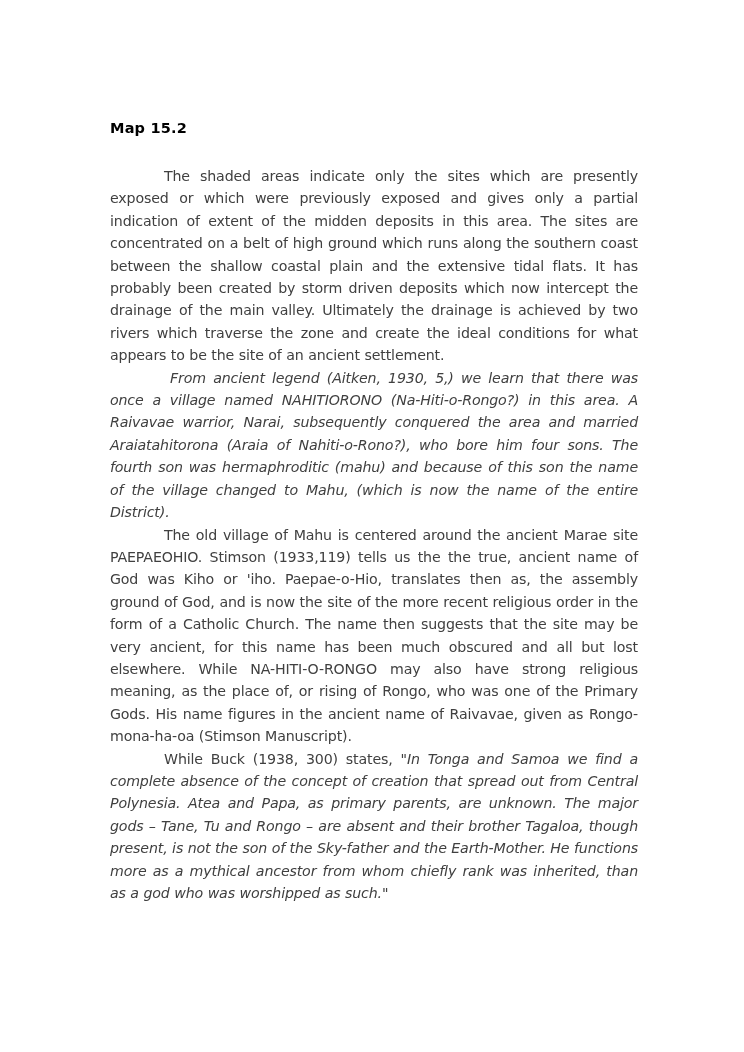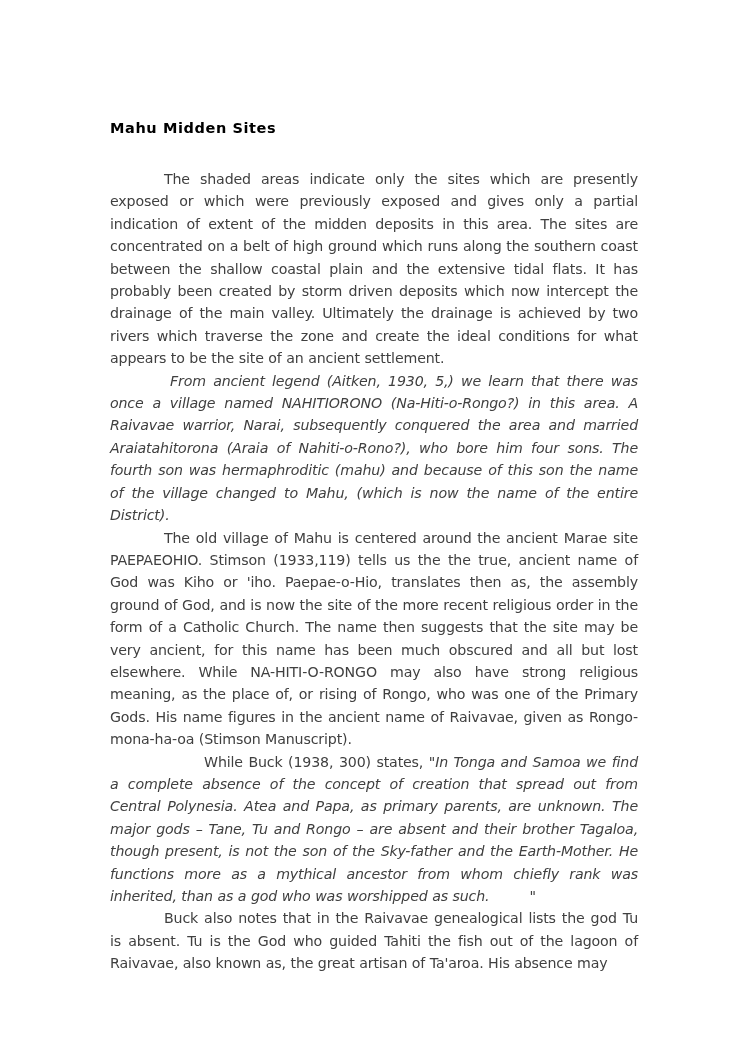--- a/index.html
+++ b/index.html
@@ -52,40 +52,38 @@
     text-indent: 54px;
     letter-spacing: -0.15px;
     word-spacing: 0.2px;
     -webkit-font-smoothing: none;
   }
   p.body-para.quote {
     font-style: italic;
   }
   p.body-para .roman {
     font-style: normal;
-    margin-left: 40px;
   }
   p.body-para.tight-indent {
     text-indent: 60px;
     font-style: italic;
   }
 </style>
 </head>
 <body>
 
 <div class="page">
   <div class="content">
 
+    <div class="heading-map">Map 15.2</div>
 
-    <div class="heading-title">Mahu Midden Sites</div>
 
     <p class="body-para">The shaded areas indicate only the sites which are presently exposed or which were previously exposed and gives only a partial indication of extent of the midden deposits in this area. The sites are concentrated on a belt of high ground which runs along the southern coast between the shallow coastal plain and the extensive tidal flats.  It has probably been created by storm driven deposits which now intercept the drainage of the main valley.   Ultimately the drainage is achieved by two rivers which traverse the zone and create the ideal conditions for what appears to be the site of an ancient settlement.</p>
 
     <p class="body-para tight-indent">From ancient legend (Aitken, 1930, 5,) we learn that there was once a village named NAHITIORONO (Na-Hiti-o-Rongo?) in this area.   A Raivavae warrior, Narai, subsequently conquered the area and married Araiatahitorona (Araia of Nahiti-o-Rono?), who bore him four sons.  The fourth son was  hermaphroditic (mahu) and because of this son the name of the village changed to Mahu, (which is now the name of the entire District).</p>
 
     <p class="body-para">The old village of Mahu is centered around the ancient Marae site PAEPAEOHIO.  Stimson (1933,119) tells us the the true, ancient name of God was Kiho or 'iho.   Paepae-o-Hio, translates then as, the assembly ground of God, and is now the site of the more recent religious order in the form of a Catholic Church. The name then suggests that the site may be very ancient, for this name has been much obscured and all but lost elsewhere.   While NA-HITI-O-RONGO may also have strong religious meaning, as the place of, or rising of Rongo, who was one of the Primary Gods.   His name figures in the ancient name of Raivavae, given as Rongo-mona-ha-oa (Stimson Manuscript).</p>
 
     <p class="body-para quote"><span class="roman">While Buck (1938, 300) states, "</span><span>In Tonga and Samoa we find a complete absence of the concept of creation that spread out from Central Polynesia. Atea and Papa, as primary parents, are unknown.  The major gods – Tane, Tu and Rongo – are absent and their brother Tagaloa, though present, is not the son of the Sky-father and the Earth-Mother. He functions more as a mythical ancestor from whom chiefly rank was inherited, than as a god who was worshipped as such.</span><span class="roman">"</span></p>
 
-    <p class="body-para">Buck also notes that in the Raivavae genealogical lists the god Tu is absent.  Tu is the God who guided Tahiti the fish out of the lagoon of Raivavae, also known as, the great artisan of Ta'aroa.  His absence may</p>
 
   </div>
 </div>
 
 </body></html>

